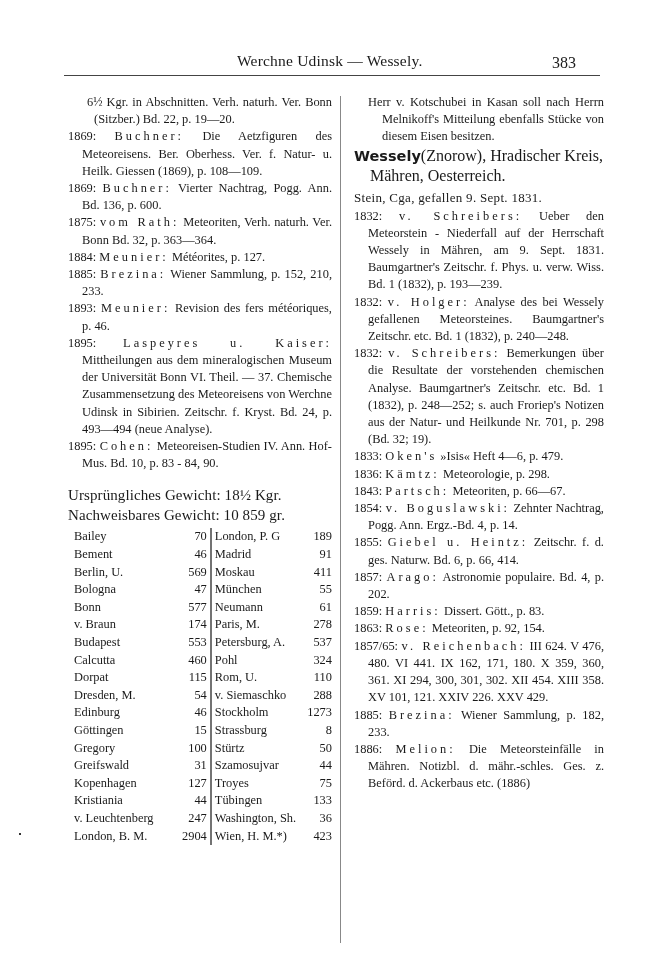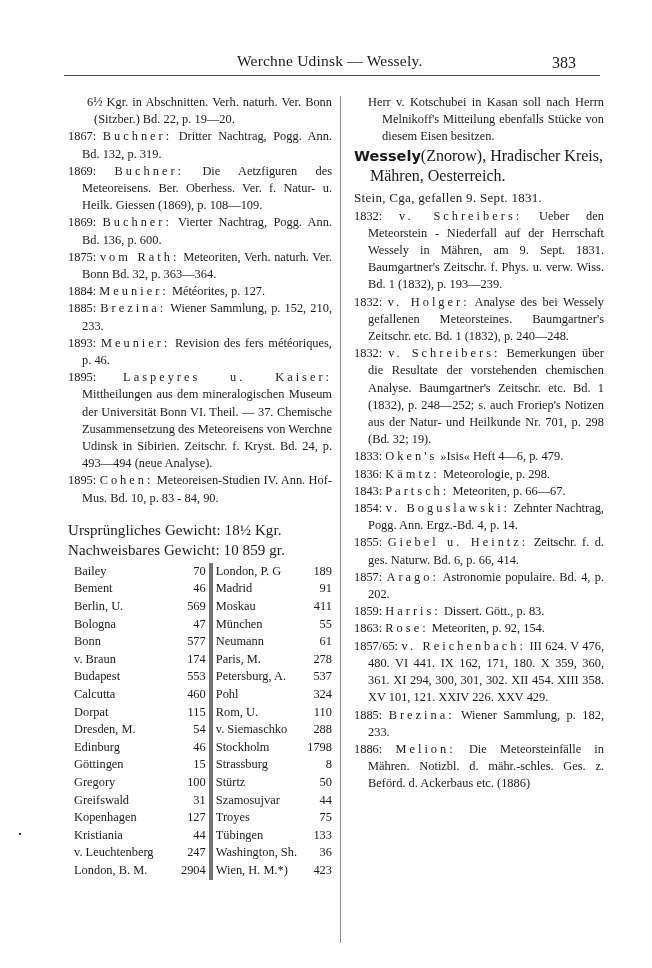--- a/index.html
+++ b/index.html
@@ -33,21 +33,21 @@
   .entry { text-align: justify; padding-left: 14px; text-indent: -14px; margin: 0; }
   .entry.cont { padding-left: 14px; text-indent: 0; }
   .yr { font-weight: normal; }
   .auth { letter-spacing: 3px; }
 
   .weight-line { font-size: 15px; line-height: 19px; margin-top: 14px; white-space: nowrap; letter-spacing: 0.1px; }
   .weight-line + .weight-line { margin-top: 1px; }
 
   .coll-table { margin-top: 3px; display: flex; font-size: 12.4px; line-height: 17.6px; }
   .coll-half { display: flex; flex-direction: column; }
-  .coll-half.left { width: 136px; padding-left: 6px; border-right: 4px solid #737373; padding-right: 3px; }
+  .coll-half.left { width: 136px; padding-left: 6px; border-right: 2px solid #737373; padding-right: 3px; }
   .coll-half.right { width: 120px; padding-left: 3px; }
   .coll-row { display: flex; justify-content: space-between; white-space: nowrap; }
   .coll-val { text-align: right; }
 
   .locality-title { font-size: 16px; line-height: 20px; padding-left: 16px; text-indent: -16px; }
   .locality-title b { font-family: "DejaVu Sans", sans-serif; font-weight: bold; font-size: 14.5px; }
   .fall-line { font-size: 13px; line-height: 20px; margin-top: 2px; white-space: nowrap; letter-spacing: 0.3px; }
 
   .stray-dot { position: absolute; left: 19px; top: 833px; width: 2px; height: 2px; background: #333; }
 </style>
@@ -58,21 +58,20 @@
   <div class="header-title">Werchne Udinsk — Wessely.</div>
 </div>
 <div class="page-number">383</div>
 <div class="header-rule"></div>
 <div class="col-divider"></div>
 <div class="stray-dot"></div>
 
 <div class="col col-left">
   <div id="left-entries">
       <p class="entry" style="padding-left: 14px; text-indent: -7px; margin-left: 12px;"><span>6½ Kgr. in Abschnitten. Verh. naturh. Ver. Bonn (Sitzber.) Bd. 22, p. 19—20.</span></p>
-      <p class="entry"><span class="yr">1867:</span> <span class="auth">Buchner:</span> <span>Dritter Nachtrag, Pogg. Ann. Bd. 132, p. 319.</span></p>
       <p class="entry"><span class="yr">1869:</span> <span class="auth">Buchner:</span> <span>Die Aetzfiguren des Meteoreisens. Ber. Oberhess. Ver. f. Natur- u. Heilk. Giessen (1869), p. 108—109.</span></p>
       <p class="entry"><span class="yr">1869:</span> <span class="auth">Buchner:</span> <span>Vierter Nachtrag, Pogg. Ann. Bd. 136, p. 600.</span></p>
       <p class="entry"><span class="yr">1875:</span> <span class="auth">vom Rath:</span> <span>Meteoriten, Verh. naturh. Ver. Bonn Bd. 32, p. 363—364.</span></p>
       <p class="entry"><span class="yr">1884:</span> <span class="auth">Meunier:</span> <span>Météorites, p. 127.</span></p>
       <p class="entry"><span class="yr">1885:</span> <span class="auth">Brezina:</span> <span>Wiener Sammlung, p. 152, 210, 233.</span></p>
       <p class="entry"><span class="yr">1893:</span> <span class="auth">Meunier:</span> <span>Revision des fers météoriques, p. 46.</span></p>
       <p class="entry"><span class="yr">1895:</span> <span class="auth">Laspeyres u. Kaiser:</span> <span>Mittheilungen aus dem mineralogischen Museum der Universität Bonn VI. Theil. — 37. Chemische Zusammensetzung des Meteoreisens von Werchne Udinsk in Sibirien. Zeitschr. f. Kryst. Bd. 24, p. 493—494 (neue Analyse).</span></p>
       <p class="entry"><span class="yr">1895:</span> <span class="auth">Cohen:</span> <span>Meteoreisen-Studien IV. Ann. Hof-Mus. Bd. 10, p. 83 - 84, 90.</span></p>
     </div>
   <div class="weight-line">Ursprüngliches Gewicht: 18½ Kgr.</div>
@@ -188,21 +187,21 @@
         <div class="coll-row">
           <span>Rom, U.</span>
           <span class="coll-val">110</span>
         </div>
         <div class="coll-row">
           <span>v. Siemaschko</span>
           <span class="coll-val">288</span>
         </div>
         <div class="coll-row">
           <span>Stockholm</span>
-          <span class="coll-val">1798</span>
+          <span class="coll-val">1273</span>
         </div>
         <div class="coll-row">
           <span>Strassburg</span>
           <span class="coll-val">8</span>
         </div>
         <div class="coll-row">
           <span>Stürtz</span>
           <span class="coll-val">50</span>
         </div>
         <div class="coll-row">

